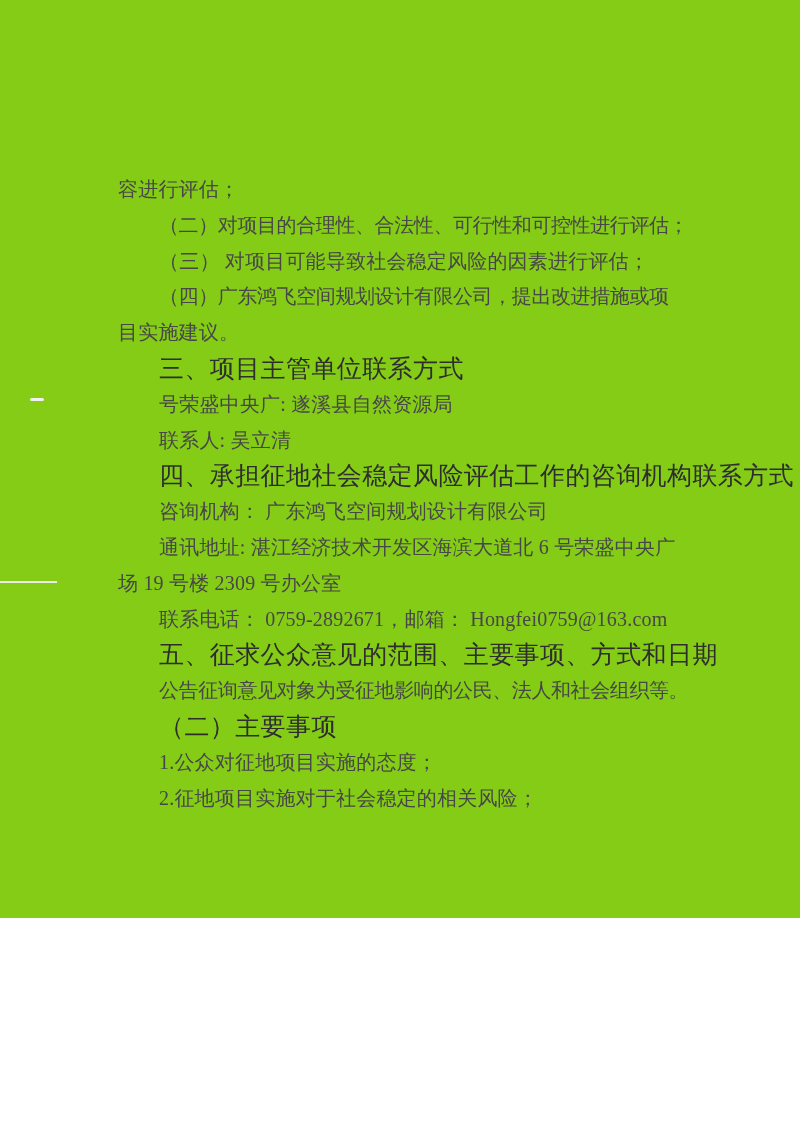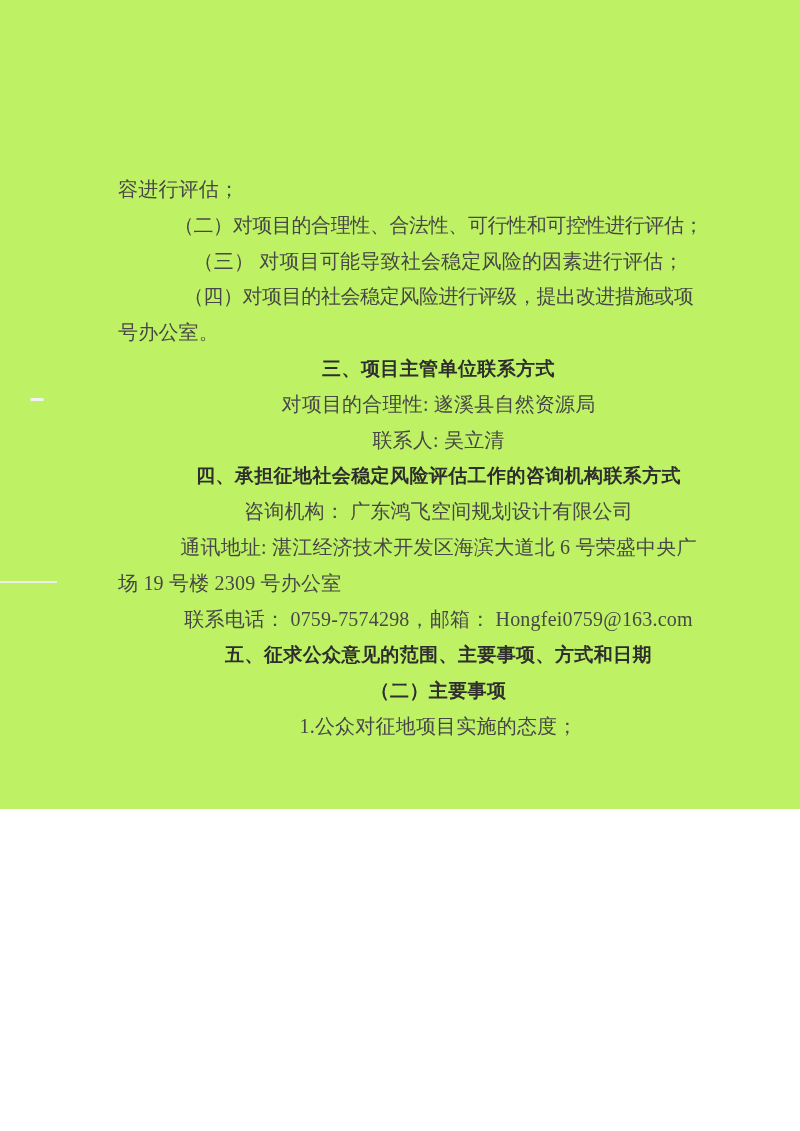--- a/index.html
+++ b/index.html
@@ -3,49 +3,48 @@
 <meta charset="utf-8">
 <style>
   html, body {
     margin: 0;
     padding: 0;
     background: #ffffff;
   }
   .page {
     position: relative;
     width: 800px;
-    height: 809px;
-    background: #bef264;
+    height: 918px;
+    background: #84cc16;
     overflow: hidden;
     font-family: "Liberation Serif", "DejaVu Serif", serif;
   }
   .textblock {
     position: absolute;
     left: 118px;
     top: 172px;
     width: 600px;
   }
   .line {
     height: 35.8px;
     line-height: 35.8px;
     font-size: 20px;
     color: #474747;
     white-space: nowrap;
     letter-spacing: 0.2px;
     font-family: "Liberation Serif", "DejaVu Serif", serif;
   }
   .indent {
     padding-left: 41px;
-    text-align: center;
   }
   .heading {
     font-family: "Liberation Sans", "DejaVu Sans", sans-serif;
-    font-weight: bold;
+    font-weight: normal;
     color: #2e2e2e;
-    font-size: 19px;
+    font-size: 25px;
     letter-spacing: 0.4px;
   }
   .tight {
     letter-spacing: -0.4px;
   }
   .artifact-cyan-line {
     position: absolute;
     left: 0;
     top: 961px;
     width: 800px;
@@ -76,28 +75,30 @@
 <div class="page">
 
   <div class="artifact-smudge"></div>
   <div class="artifact-grey-line"></div>
   <div class="artifact-cyan-line"></div>
 
   <div class="textblock">
     <div class="line body">容进行评估；</div>
     <div class="line body indent tight">（二）对项目的合理性、合法性、可行性和可控性进行评估；</div>
     <div class="line body indent">（三） 对项目可能导致社会稳定风险的因素进行评估；</div>
-    <div class="line body indent tight">（四）对项目的社会稳定风险进行评级，提出改进措施或项</div>
-    <div class="line body">号办公室。</div>
+    <div class="line body indent tight">（四）广东鸿飞空间规划设计有限公司，提出改进措施或项</div>
+    <div class="line body">目实施建议。</div>
     <div class="line heading indent">三、项目主管单位联系方式</div>
-    <div class="line body indent">对项目的合理性: 遂溪县自然资源局</div>
+    <div class="line body indent">号荣盛中央广: 遂溪县自然资源局</div>
     <div class="line body indent">联系人: 吴立清</div>
     <div class="line heading indent">四、承担征地社会稳定风险评估工作的咨询机构联系方式</div>
     <div class="line body indent">咨询机构： 广东鸿飞空间规划设计有限公司</div>
     <div class="line body indent">通讯地址: 湛江经济技术开发区海滨大道北 6 号荣盛中央广</div>
     <div class="line body">场 19 号楼 2309 号办公室</div>
-    <div class="line body indent">联系电话： 0759-7574298，邮箱： Hongfei0759@163.com</div>
+    <div class="line body indent">联系电话： 0759-2892671，邮箱： Hongfei0759@163.com</div>
     <div class="line heading indent">五、征求公众意见的范围、主要事项、方式和日期</div>
+    <div class="line body indent tight">公告征询意见对象为受征地影响的公民、法人和社会组织等。</div>
     <div class="line heading indent">（二）主要事项</div>
     <div class="line body indent">1.公众对征地项目实施的态度；</div>
+    <div class="line body indent">2.征地项目实施对于社会稳定的相关风险；</div>
   </div>
 
 </div>
 
 </body></html>

